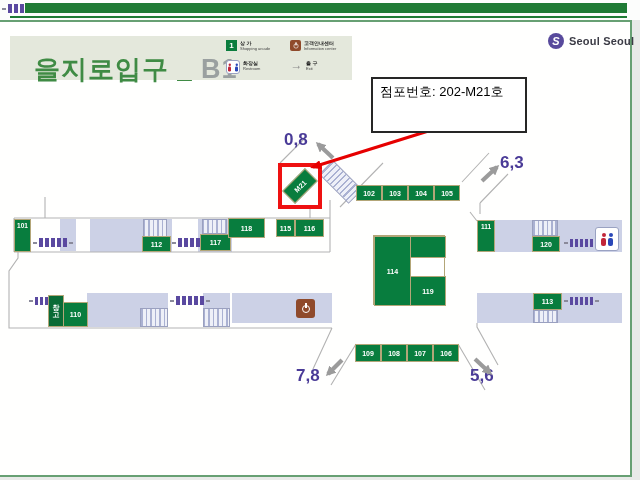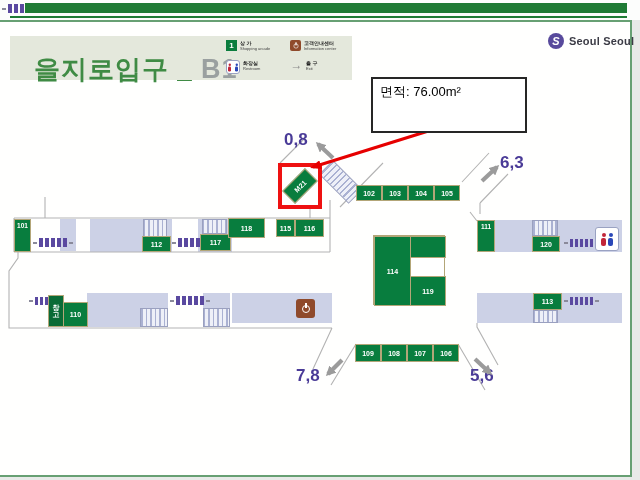--- a/index.html
+++ b/index.html
@@ -261,14 +261,14 @@
   <g>
     <line x1="333" y1="158" x2="318" y2="144" stroke="#9b9b9b" stroke-width="4.2" marker-end="url(#ah-gray)"></line>
     <line x1="482" y1="181" x2="497" y2="167" stroke="#9b9b9b" stroke-width="4.2" marker-end="url(#ah-gray)"></line>
     <line x1="475" y1="359" x2="490" y2="373" stroke="#9b9b9b" stroke-width="4.2" marker-end="url(#ah-gray)"></line>
     <line x1="342" y1="360" x2="328" y2="374" stroke="#9b9b9b" stroke-width="4.2" marker-end="url(#ah-gray)"></line>
   </g>
   <line x1="438" y1="128" x2="313" y2="167" stroke="#e60000" stroke-width="3.2" marker-end="url(#ah-red)"></line>
 </svg>
 
 <div class="abs" id="callout">
-  <div>면적: 76.00m²</div>
+  <div>점포번호: 202-M21호</div>
 </div>
 
 </body></html>

